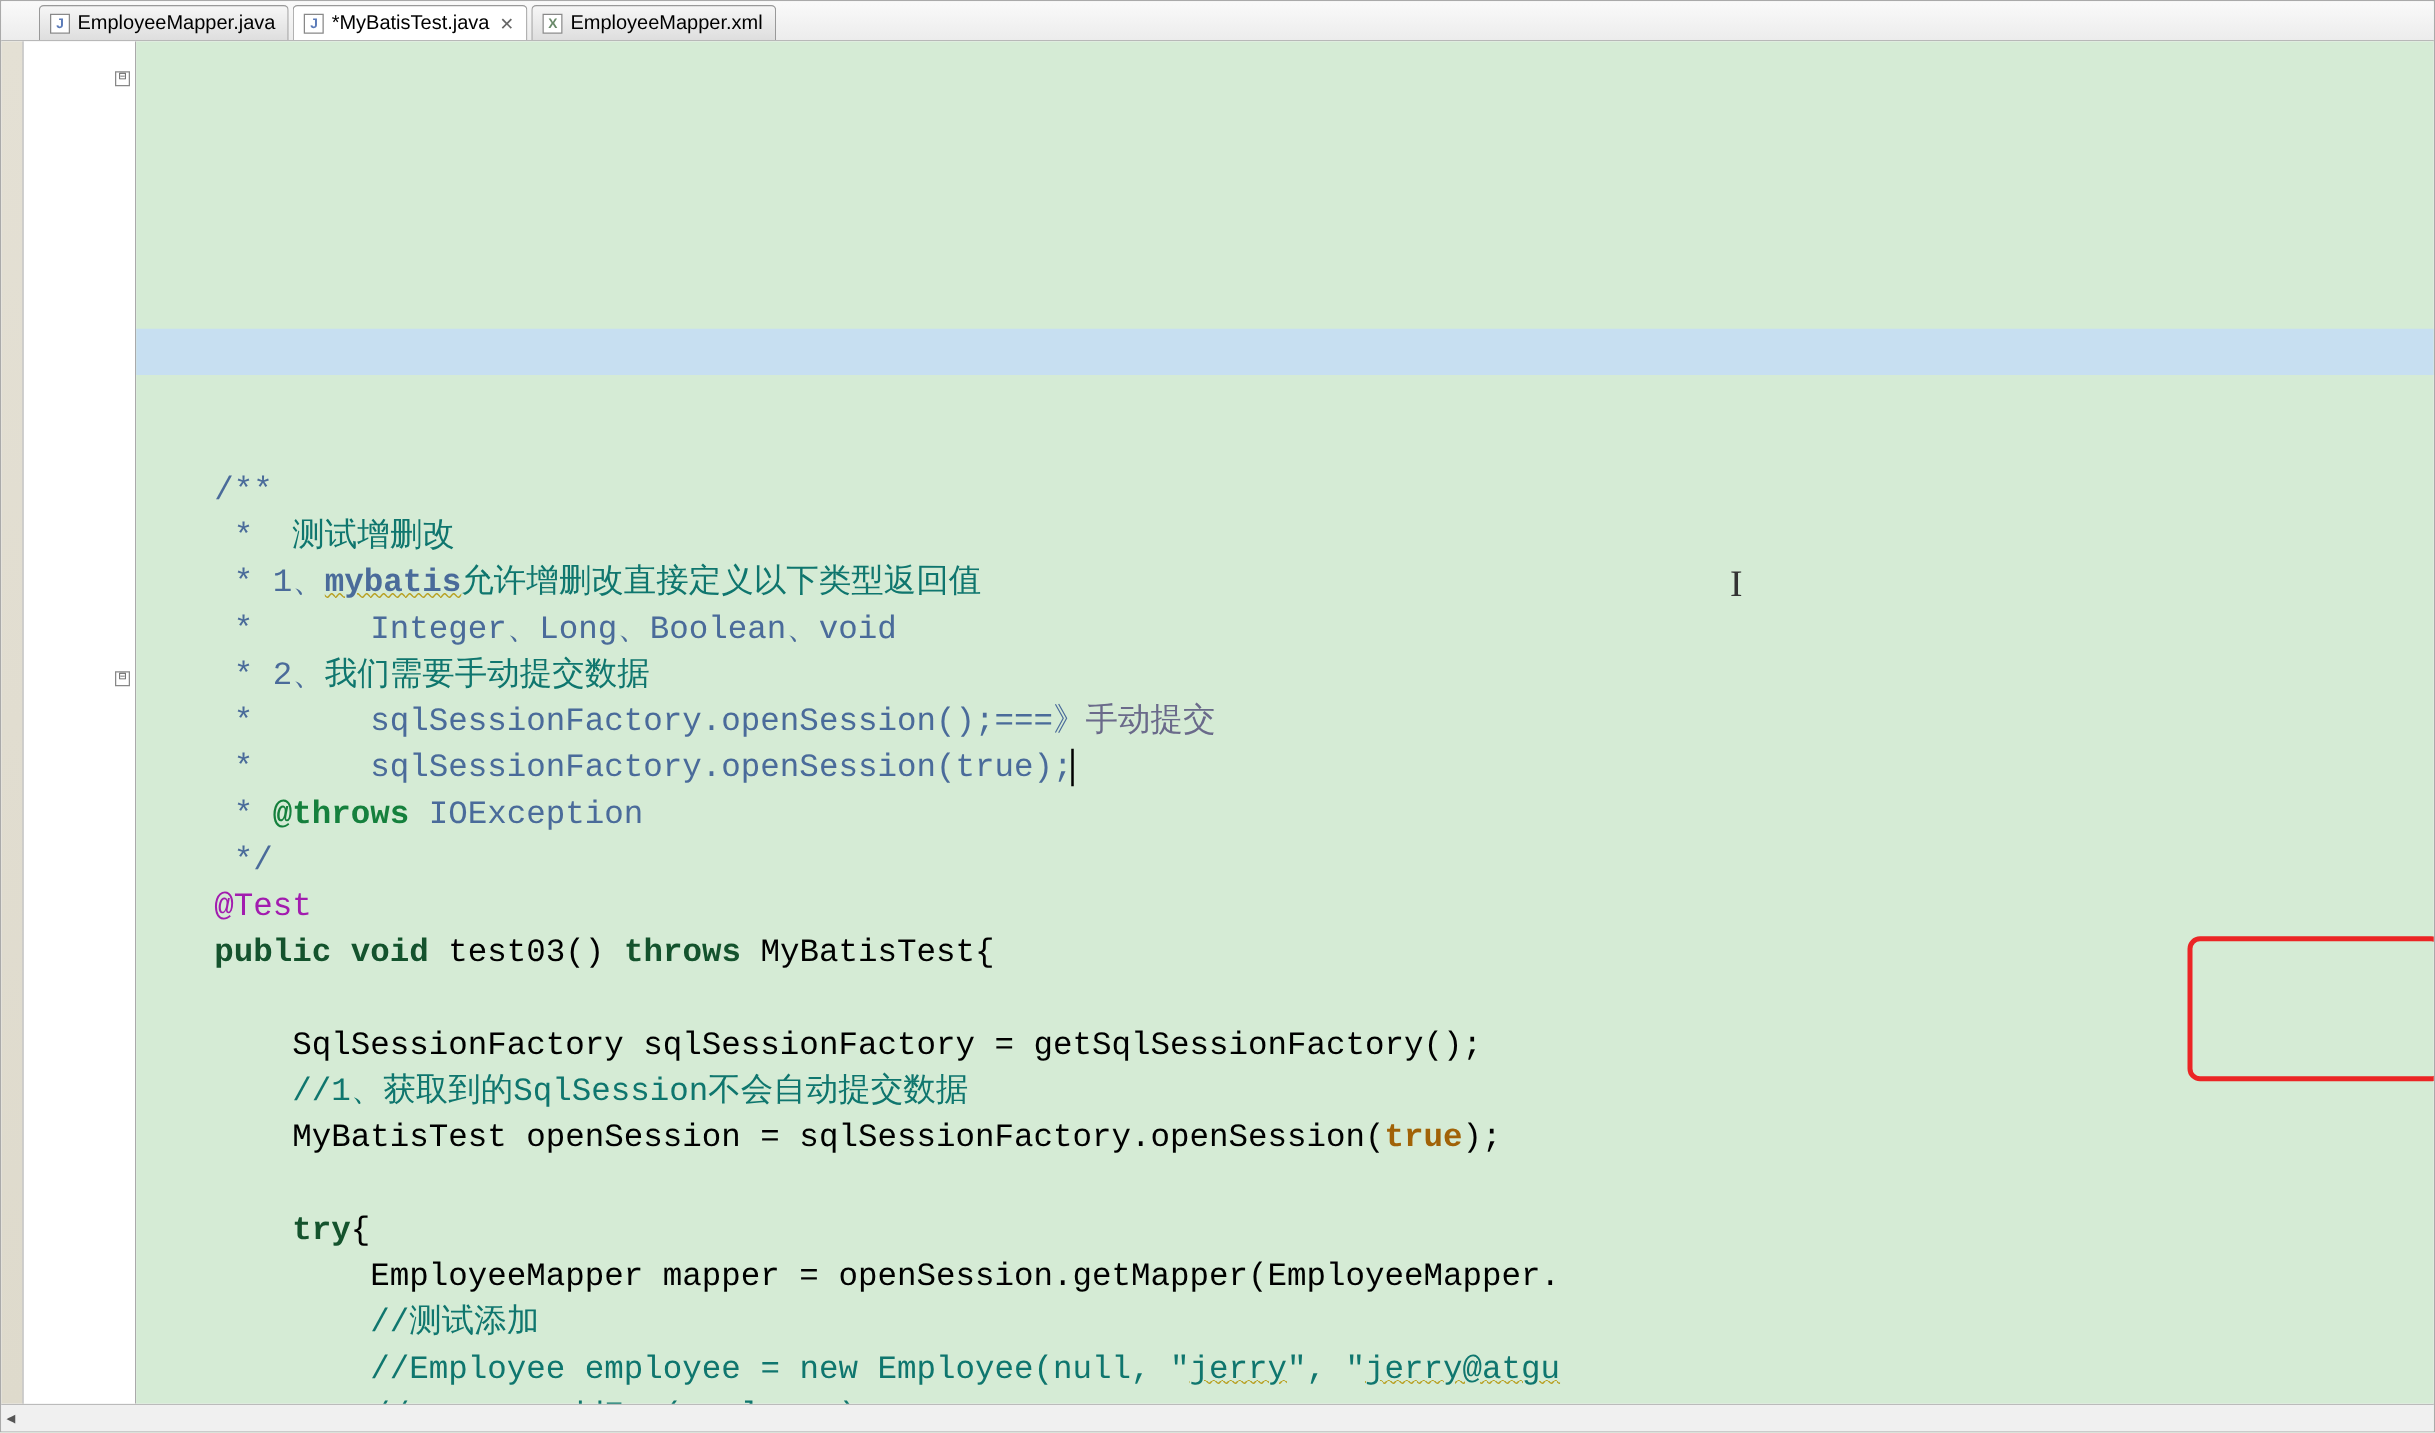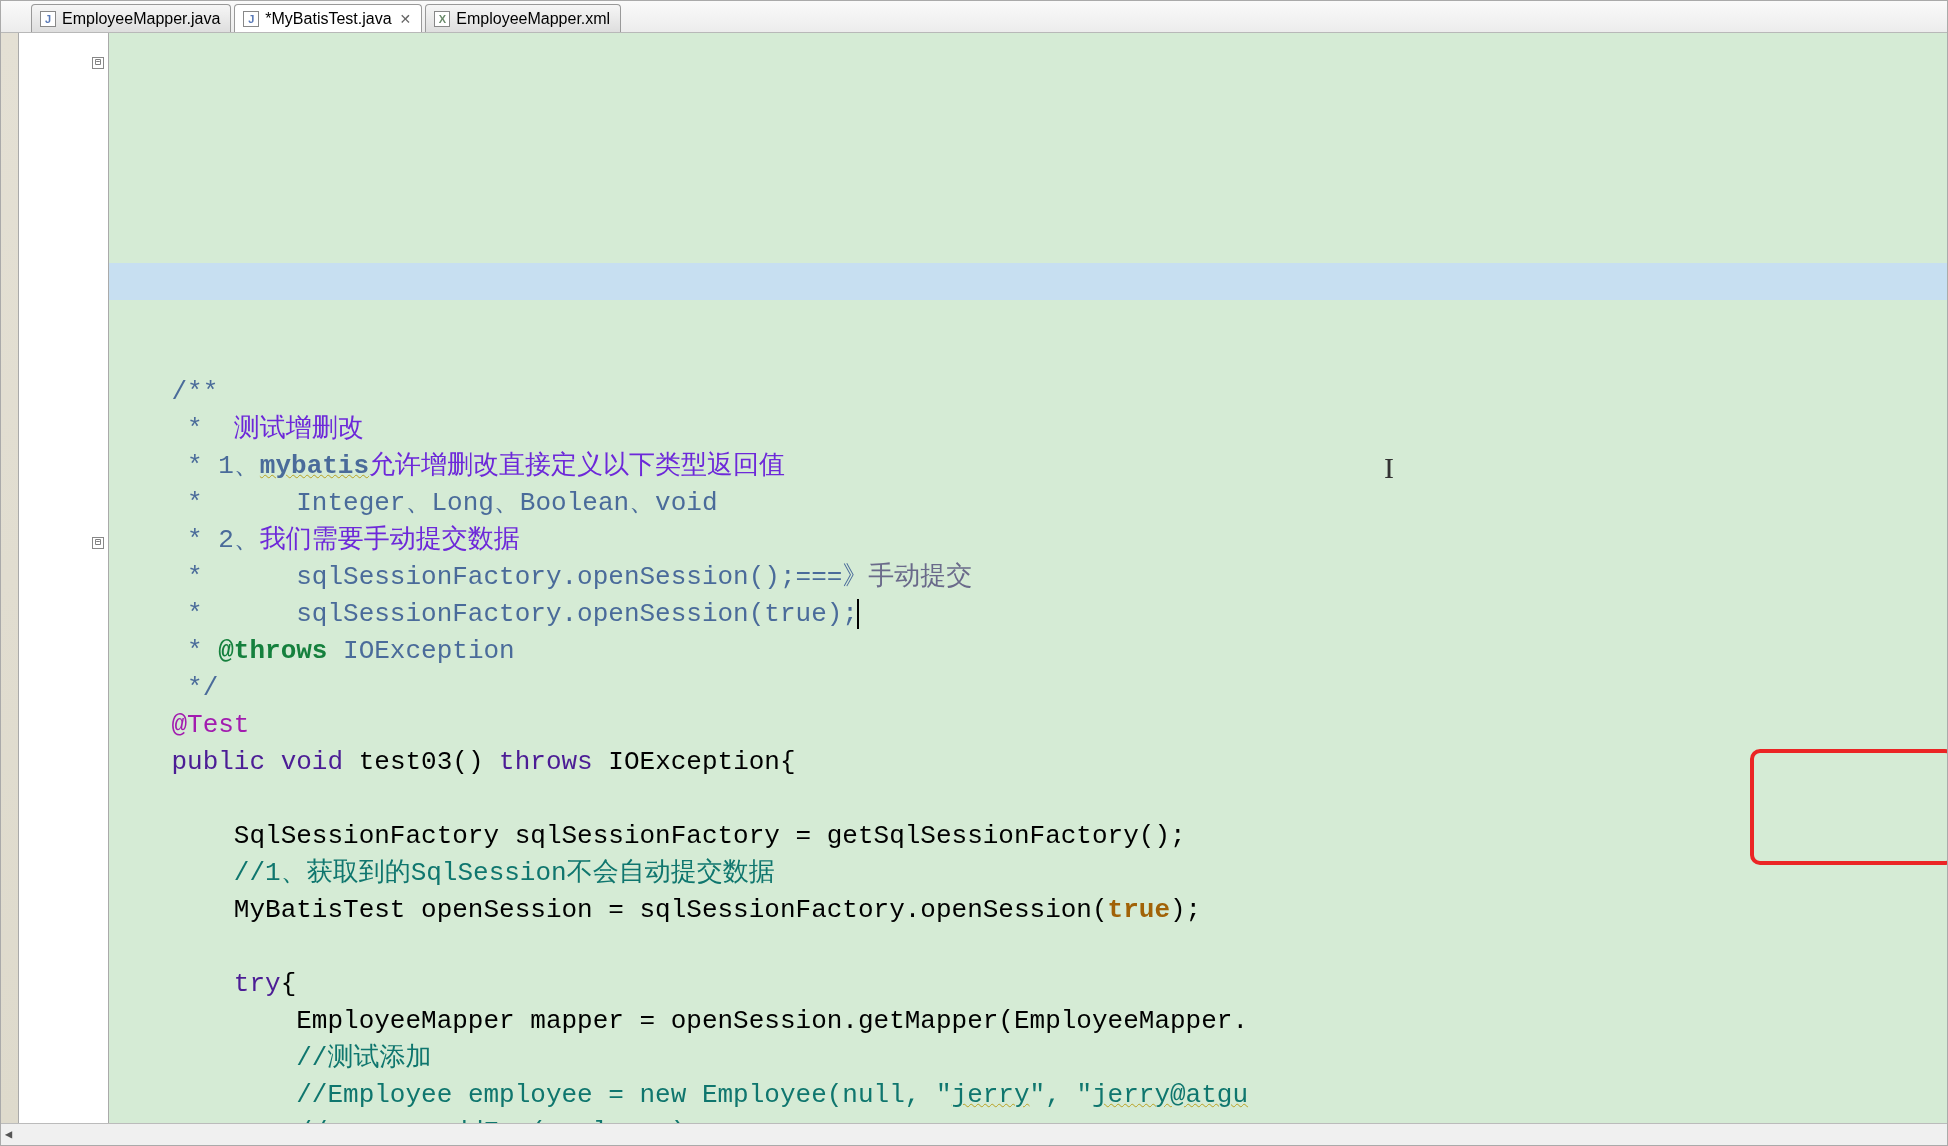--- a/index.html
+++ b/index.html
@@ -94,25 +94,25 @@
       flex: 1;
       background: #d5ebd5;
       white-space: pre;
       position: relative;
       padding: 8px 0 0 0;
       line-height: 37px;
     }
     .cl { color: #000; }
     .doc { color: #4a6b9a; }
     .doctag { color: #15803d; }
-    .kw { color: #4c1d95; font-weight: normal; }
+    .kw { color: #14532d; font-weight: bold; }
     .ann { color: #a21caf; }
     .cmt { color: #0f766e; }
     .bool { color: #a16207; font-weight: bold; }
-    .chin1 { color: #6d28d9; }
+    .chin1 { color: #0f766e; }
     .chin2 { color: #6a6a8a; text-align: center; }
     .highlight-line {
       position: absolute;
       left: 0; right: 0;
       height: 37px;
       background: #c7dff1;
       z-index: 0;
     }
     .code-text { position: relative; z-index: 1; }
     .red-box {
@@ -190,21 +190,21 @@
 <span class="doc">    <span>/**</span></span>
 <span class="doc">    <span> *  </span><span class="chin1">测试增删改</span></span>
 <span class="doc">    <span> * 1、</span><span class="underl" style="font-weight:bold">mybatis</span><span class="chin1">允许增删改直接定义以下类型返回值</span></span>
 <span class="doc">    <span> *      Integer、Long、Boolean、void</span></span>
 <span class="doc">    <span> * 2、</span><span class="chin1">我们需要手动提交数据</span></span>
 <span class="doc">    <span> *      sqlSessionFactory.openSession();===》</span><span class="chin2">手动提交</span></span>
 <span class="doc">    <span> *      sqlSessionFactory.openSession(true);</span><span class="cursor-mark"></span></span>
 <span class="doc">    <span> * </span><span class="doctag" style="font-weight:bold">@throws</span><span> IOException</span></span>
 <span class="doc">    <span> */</span></span>
 <span class="ann">    <span>@Test</span></span>
-<span class="cl">    <span class="kw">public</span><span> </span><span class="kw">void</span><span> test03() </span><span class="kw">throws</span><span> IOException{</span></span>
+<span class="cl">    <span class="kw">public</span><span> </span><span class="kw">void</span><span> test03() </span><span class="kw">throws</span><span> MyBatisTest{</span></span>
 <span class="cl"><span></span></span>
 <span class="cl">    <span>    SqlSessionFactory sqlSessionFactory = getSqlSessionFactory();</span></span>
 <span class="cmt">    <span>    </span><span>//1、获取到的</span><span>SqlSession</span><span>不会自动提交数据</span></span>
 <span class="cl">    <span>    MyBatisTest openSession = sqlSessionFactory.openSession(</span><span class="bool">true</span><span>);</span></span>
 <span class="cl"><span></span></span>
 <span class="cl">    <span>    </span><span class="kw">try</span><span>{</span></span>
 <span class="cl">    <span>        EmployeeMapper mapper = openSession.getMapper(EmployeeMapper.</span></span>
 <span class="cmt">    <span>        </span><span>//测试添加</span></span>
 <span class="cmt">    <span>        </span><span>//Employee employee = new Employee(null, "</span><span class="underl">jerry</span><span>", "</span><span class="underl">jerry@atgu</span></span>
 <span class="cmt">    <span>        </span><span>//mapper.addEmp(employee);</span></span>

